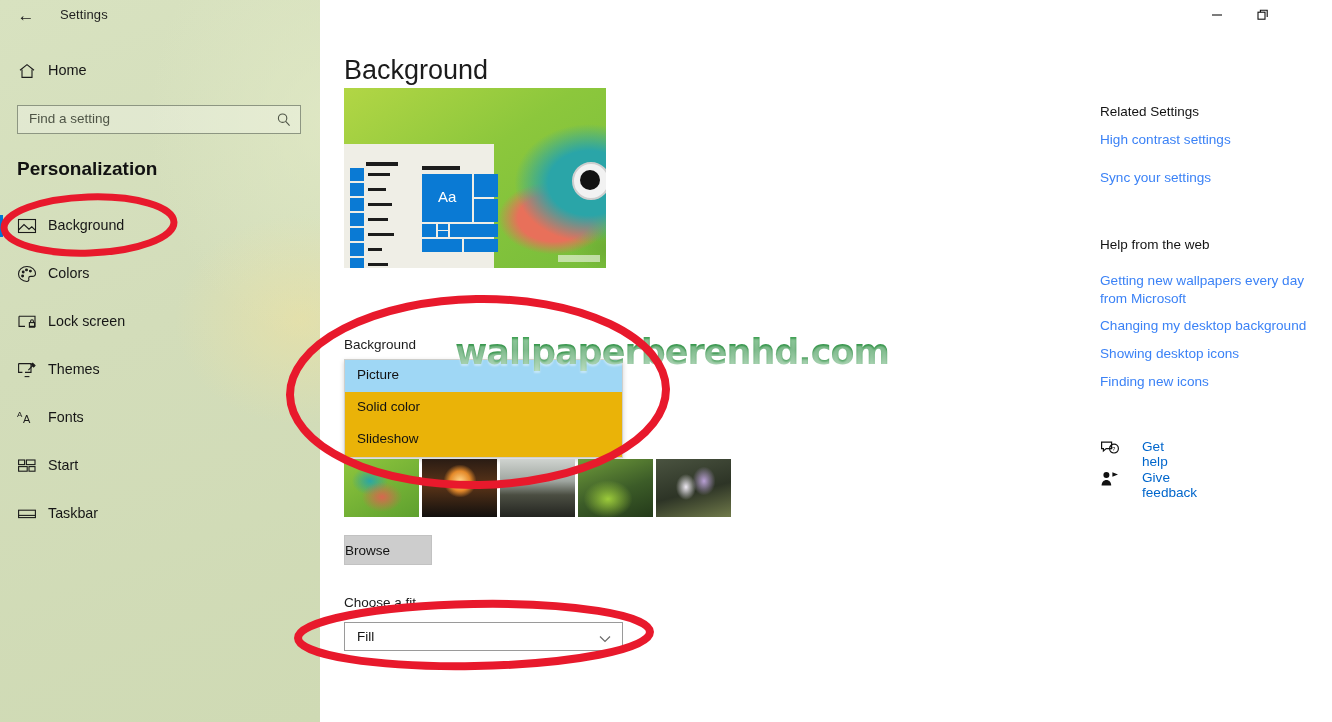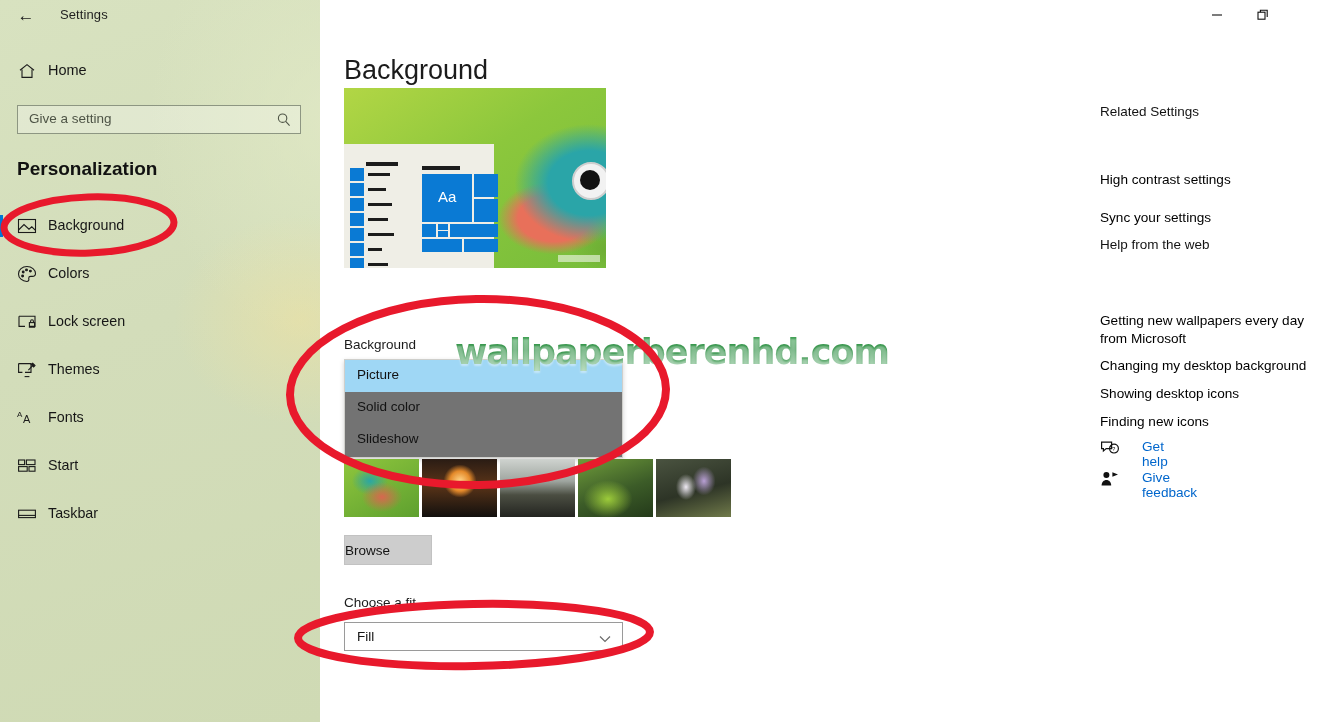--- a/index.html
+++ b/index.html
@@ -89,21 +89,21 @@
   }
   #preview .bingmark{position:absolute;right:6px;bottom:6px;width:42px;height:7px;background:rgba(255,255,255,.55);}
   .sq{position:absolute;background:#0a7ad4;}
   .bar{position:absolute;background:#1c1c1c;height:3px;}
   #preview .aa{position:absolute;color:#fff;font-size:15px;left:0;top:0;}
 
   
   #bg-label{position:absolute;left:24px;top:337px;font-size:13.5px;color:#1b1b1b;}
   #bg-dropdown{
     position:absolute;left:24px;top:359px;width:279px;height:99px;
-    background:#737373;border:1px solid #cfcfcb;box-sizing:border-box;
+    background:#eab308;border:1px solid #cfcfcb;box-sizing:border-box;
     box-shadow:0 2px 5px rgba(0,0,0,.18);
   }
   .opt{position:absolute;left:0;width:277px;height:32px;cursor:pointer;}
   .opt .t{position:absolute;left:12px;top:7px;font-size:13.5px;color:#121212;}
   .opt.active{background:#9fd7f5;}
 
   
   #thumbs{position:absolute;left:24px;top:459px;width:420px;height:58px;}
   .thumb{position:absolute;top:0;width:75px;height:58px;overflow:hidden;cursor:pointer;}
   .thumb.t1{left:0;background:
@@ -133,21 +133,21 @@
   #fit-select{
     position:absolute;left:24px;top:622px;width:279px;height:29px;
     background:#fff;border:1px solid #9a9a9a;box-sizing:border-box;cursor:pointer;
   }
   #fit-value{position:absolute;left:12px;top:6px;font-size:13.5px;color:#141414;}
   #fit-chevron{position:absolute;right:10px;top:8px;width:14px;height:12px;}
 
   
   #rail{position:absolute;left:780px;top:0;width:232px;height:722px;}
   .rail-hdr{position:absolute;font-size:13.5px;color:#131313;}
-  .rail-link{position:absolute;font-size:13.6px;color:#000000;cursor:pointer;line-height:18px;margin-top:40px;}
+  .rail-link{position:absolute;font-size:13.6px;color:#3b82f6;cursor:pointer;line-height:18px;}
   .rail-action{position:absolute;cursor:pointer;}
   .rail-action .aico{position:absolute;left:0;top:0;width:20px;height:18px;}
   .rail-action .albl{position:absolute;left:42px;top:0;font-size:13.6px;color:#0066cc;}
 
   
   #watermark{
     position:absolute;left:455px;top:332px;
     font-family:"DejaVu Sans", sans-serif;
     font-size:35px;font-weight:bold;letter-spacing:-1px;
     color:#3a9b4e;
@@ -176,21 +176,21 @@
       <span class="ico">
         <svg width="20" height="20" viewBox="0 0 20 20" fill="none" stroke="#1b1b1b" stroke-width="1.1">
           <path d="M3 9.3 L10 3.6 L17 9.3"></path>
             <path d="M5 8.6 V16.4 H15 V8.6"></path>
         </svg>
       </span>
       <span class="lbl">Home</span>
     </div>
 
     <div id="search-box">
-      <span id="search-input">Give a setting</span>
+      <span id="search-input">Find a setting</span>
       <span id="search-icon">
         <svg width="16" height="16" viewBox="0 0 16 16" fill="none" stroke="#4e5446" stroke-width="1.1">
           <circle cx="6.6" cy="6.2" r="4.2"></circle>
             <path d="M9.7 9.4 L13.6 13.6"></path>
         </svg>
       </span>
     </div>
 
     <div id="personalization-hdr">Personalization</div>
 

